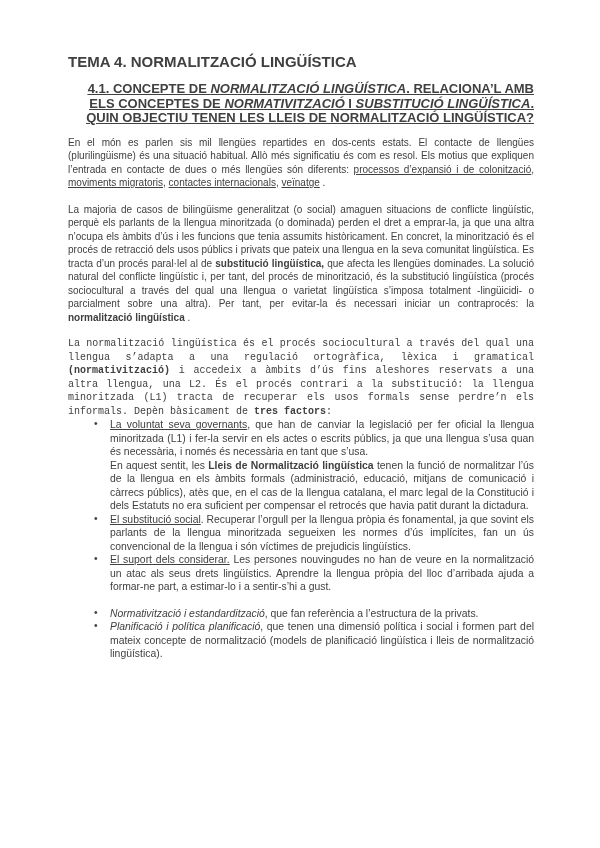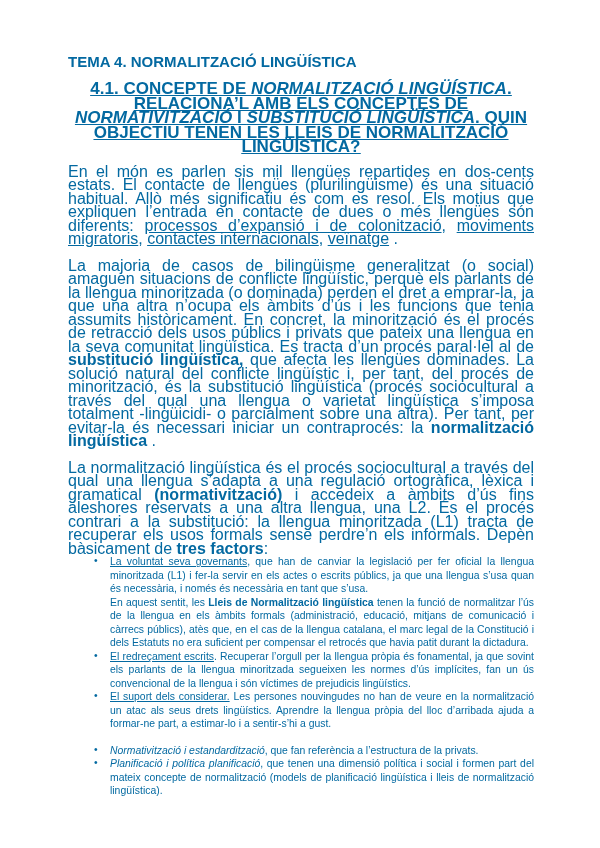--- a/index.html
+++ b/index.html
@@ -9,75 +9,75 @@
   }
   .page {
     position: relative;
     width: 600px;
     height: 848px;
     margin: 0 auto;
     background: #ffffff;
     box-sizing: border-box;
     padding: 53px 66px 0 68px;
     font-family: "Liberation Sans", sans-serif;
-    color: #0369a1;
+    color: #404040;
     overflow: hidden;
   }
   .doc-body { width: 466px; }
   .title {
     font-size: 15px;
     font-weight: bold;
     line-height: 18px;
     margin: 0 0 11px 0;
   }
   .heading {
-    font-size: 17px;
+    font-size: 13px;
     font-weight: bold;
     line-height: 14.5px;
     margin: 0 0 10px 0;
-    text-align: center;
+    text-align: right;
     text-decoration: underline;
   }
   .para {
-    font-size: 16px;
+    font-size: 10px;
     line-height: 13.5px;
     text-align: justify;
     margin: 0 0 13px 0;
   }
   .bullet {
     position: relative;
     padding-left: 42px;
     font-size: 10.4px;
     line-height: 13.5px;
     text-align: justify;
     margin: 0;
     box-sizing: border-box;
   }
   .bullet .marker {
     position: absolute;
     left: 26px;
     top: -1px;
     font-size: 10.4px;
   }
-  .tight { margin-bottom: 0 !important; }
+  .tight { margin-bottom: 0 !important; font-family: Liberation Mono, monospace; }
   .gap-after { margin-bottom: 13px !important; }
   .b { font-weight: bold; }
   .i { font-style: italic; }
   .u { text-decoration: underline; }
 </style>
 </head>
 <body>
 
 <div class="page">
   <div class="doc-body">
       <div class="title"><span class="b">TEMA 4. NORMALITZACIÓ LINGÜÍSTICA</span></div>
       <div class="heading"><span class="b u">4.1. CONCEPTE DE </span><span class="b i u">NORMALITZACIÓ LINGÜÍSTICA</span><span class="b u">. RELACIONA’L AMB ELS CONCEPTES DE </span><span class="b i u">NORMATIVITZACIÓ</span><span class="b u"> I </span><span class="b i u">SUBSTITUCIÓ LINGÜÍSTICA</span><span class="b u">. QUIN OBJECTIU TENEN LES LLEIS DE NORMALITZACIÓ LINGÜÍSTICA?</span></div>
       <div class="para"><span>En el món es parlen sis mil llengües repartides en dos-cents estats. El contacte de llengües (plurilingüisme) és una situació habitual. Allò més significatiu és com es resol. Els motius que expliquen l’entrada en contacte de dues o més llengües són diferents: </span><span class="u">processos d’expansió i de colonització</span><span>, </span><span class="u">moviments migratoris</span><span>, </span><span class="u">contactes internacionals</span><span>, </span><span class="u">veïnatge</span><span> .</span></div>
       <div class="para"><span>La majoria de casos de bilingüisme generalitzat (o social) amaguen situacions de conflicte lingüístic, perquè els parlants de la llengua minoritzada (o dominada) perden el dret a emprar-la, ja que una altra n’ocupa els àmbits d’ús i les funcions que tenia assumits històricament.  En concret, la minorització és el procés de retracció dels usos públics i privats que pateix una llengua en la seva comunitat lingüística. Es tracta d’un procés paral·lel al de </span><span class="b">substitució lingüística,</span><span> que afecta les llengües dominades. La solució natural del conflicte lingüístic i, per tant, del procés de minorització, és la substitució lingüística (procés sociocultural a través del qual una llengua o varietat lingüística s’imposa totalment -lingüicidi- o parcialment sobre una altra). Per tant, per evitar-la és necessari iniciar un contraprocés: la </span><span class="b">normalització lingüística</span><span> .</span></div>
       <div class="para tight"><span>La normalització lingüística és el procés sociocultural a través del qual una llengua s’adapta a una regulació ortogràfica, lèxica i gramatical </span><span class="b">(normativització)</span><span> i accedeix a àmbits d’ús fins aleshores reservats a una altra llengua, una L2. És el procés contrari a la substitució: la llengua minoritzada (L1) tracta de recuperar els usos formals sense perdre’n els informals. Depèn bàsicament de </span><span class="b">tres factors</span><span>:</span></div>
       <div class="bullet"><span class="marker">•</span><span><span class="u">La voluntat seva governants</span><span>, que han de canviar la legislació per fer oficial la llengua minoritzada (L1) i fer-la servir en els actes o escrits públics, ja que una llengua s’usa quan és necessària, i només és necessària en tant que s’usa.</span></span></div>
       <div class="bullet"><span><span>En aquest sentit, les </span><span class="b">Lleis de Normalització lingüística</span><span> tenen la funció de normalitzar l’ús de la llengua en els àmbits formals (administració, educació, mitjans de comunicació i càrrecs públics), atès que, en el cas de la llengua catalana, el marc legal de la Constitució i dels Estatuts no era suficient per compensar el retrocés que havia patit durant la dictadura.</span></span></div>
-      <div class="bullet"><span class="marker">•</span><span><span class="u">El redreçament escrits</span><span>. Recuperar l’orgull per la llengua pròpia és fonamental, ja que sovint  els parlants de la llengua minoritzada segueixen les normes d’ús implícites, fan un ús convencional de la llengua i són víctimes de prejudicis lingüístics.</span></span></div>
+      <div class="bullet"><span class="marker">•</span><span><span class="u">El substitució social</span><span>. Recuperar l’orgull per la llengua pròpia és fonamental, ja que sovint  els parlants de la llengua minoritzada segueixen les normes d’ús implícites, fan un ús convencional de la llengua i són víctimes de prejudicis lingüístics.</span></span></div>
       <div class="bullet gap-after"><span class="marker">•</span><span><span class="u">El suport dels considerar.</span><span> Les persones nouvingudes no han de veure en la normalització un atac als seus drets lingüístics. Aprendre la llengua pròpia del lloc d’arribada ajuda a formar-ne part, a estimar-lo i a sentir-s’hi a gust.</span></span></div>
       <div class="bullet"><span class="marker">•</span><span><span class="i">Normativització i estandardització</span><span>, que fan referència a l’estructura de la privats.</span></span></div>
       <div class="bullet"><span class="marker">•</span><span><span class="i">Planificació i política planificació</span><span>, que  tenen una dimensió política i social i formen part del mateix concepte de normalització (models de planificació lingüística i lleis de normalització lingüística).</span></span></div>
     </div>
 </div>
 
 </body></html>

